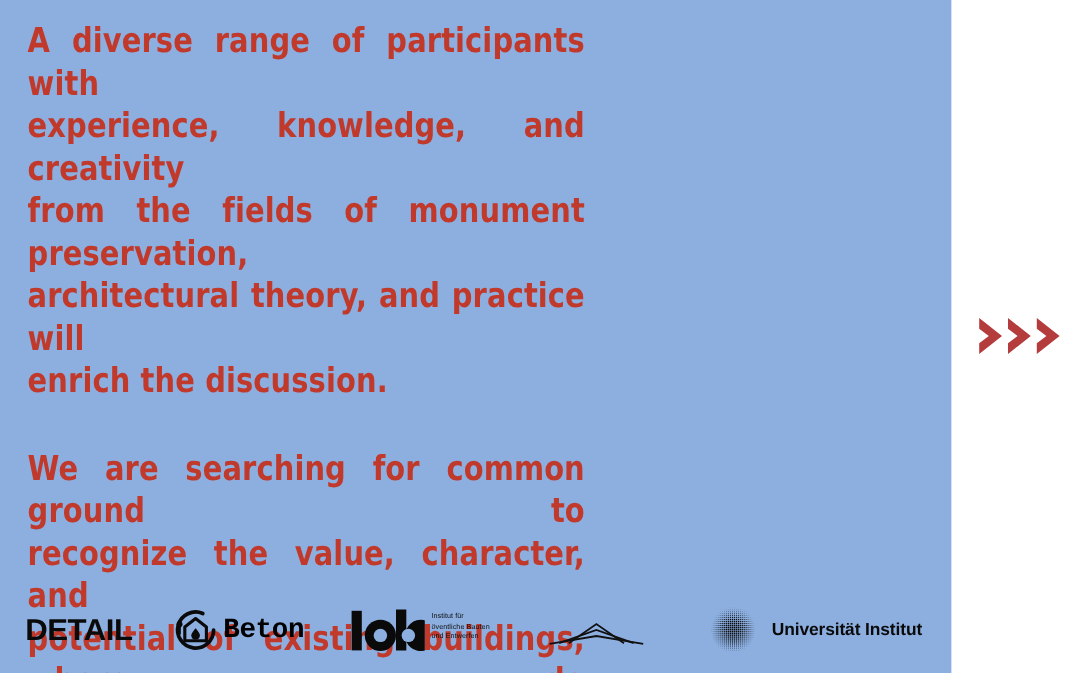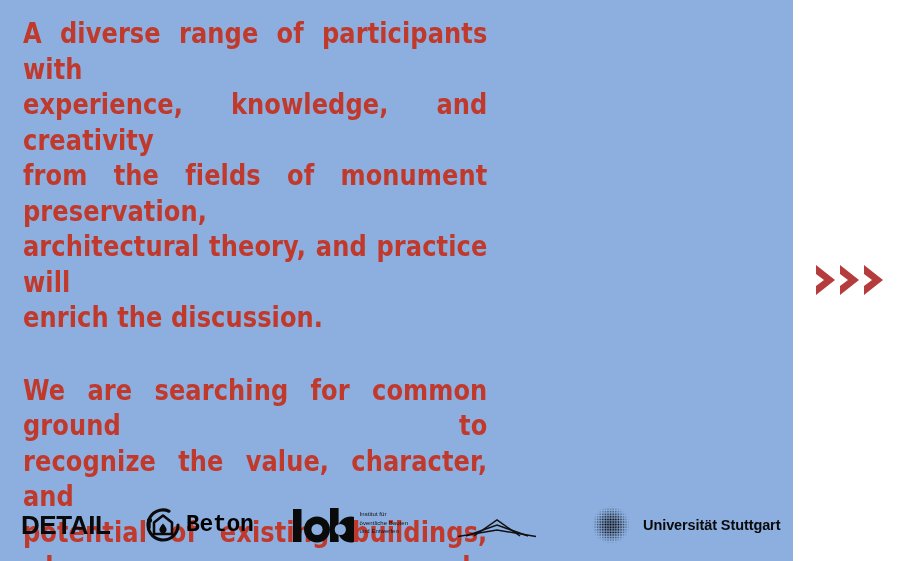--- a/index.html
+++ b/index.html
@@ -653,21 +653,21 @@
                 <rect x="17.06" y="38.12" width="0.28" height="0.28"></rect>
                 <rect x="18.66" y="38.10" width="0.31" height="0.31"></rect>
                 <rect x="20.28" y="38.10" width="0.33" height="0.33"></rect>
                 <rect x="21.90" y="38.10" width="0.33" height="0.33"></rect>
                 <rect x="23.53" y="38.11" width="0.31" height="0.31"></rect>
                 <rect x="25.16" y="38.12" width="0.27" height="0.27"></rect>
                 <rect x="26.81" y="38.15" width="0.22" height="0.22"></rect>
               </g>
           </svg>
         </span>
-        <span class="utext">Universität Stuttgart</span>
+        <span class="utext">Universität Institut</span>
       </div>
 
     </div>
   </div>
 
   <div class="rail">
     <div class="chevrons">
       <span>
         <svg class="chev" viewBox="0 0 24 32" xmlns="http://www.w3.org/2000/svg">
           <path d="M2 1 L21 16 L2 31 L2 22 L10 16 L2 10 Z" fill="#b43c3c"></path>

